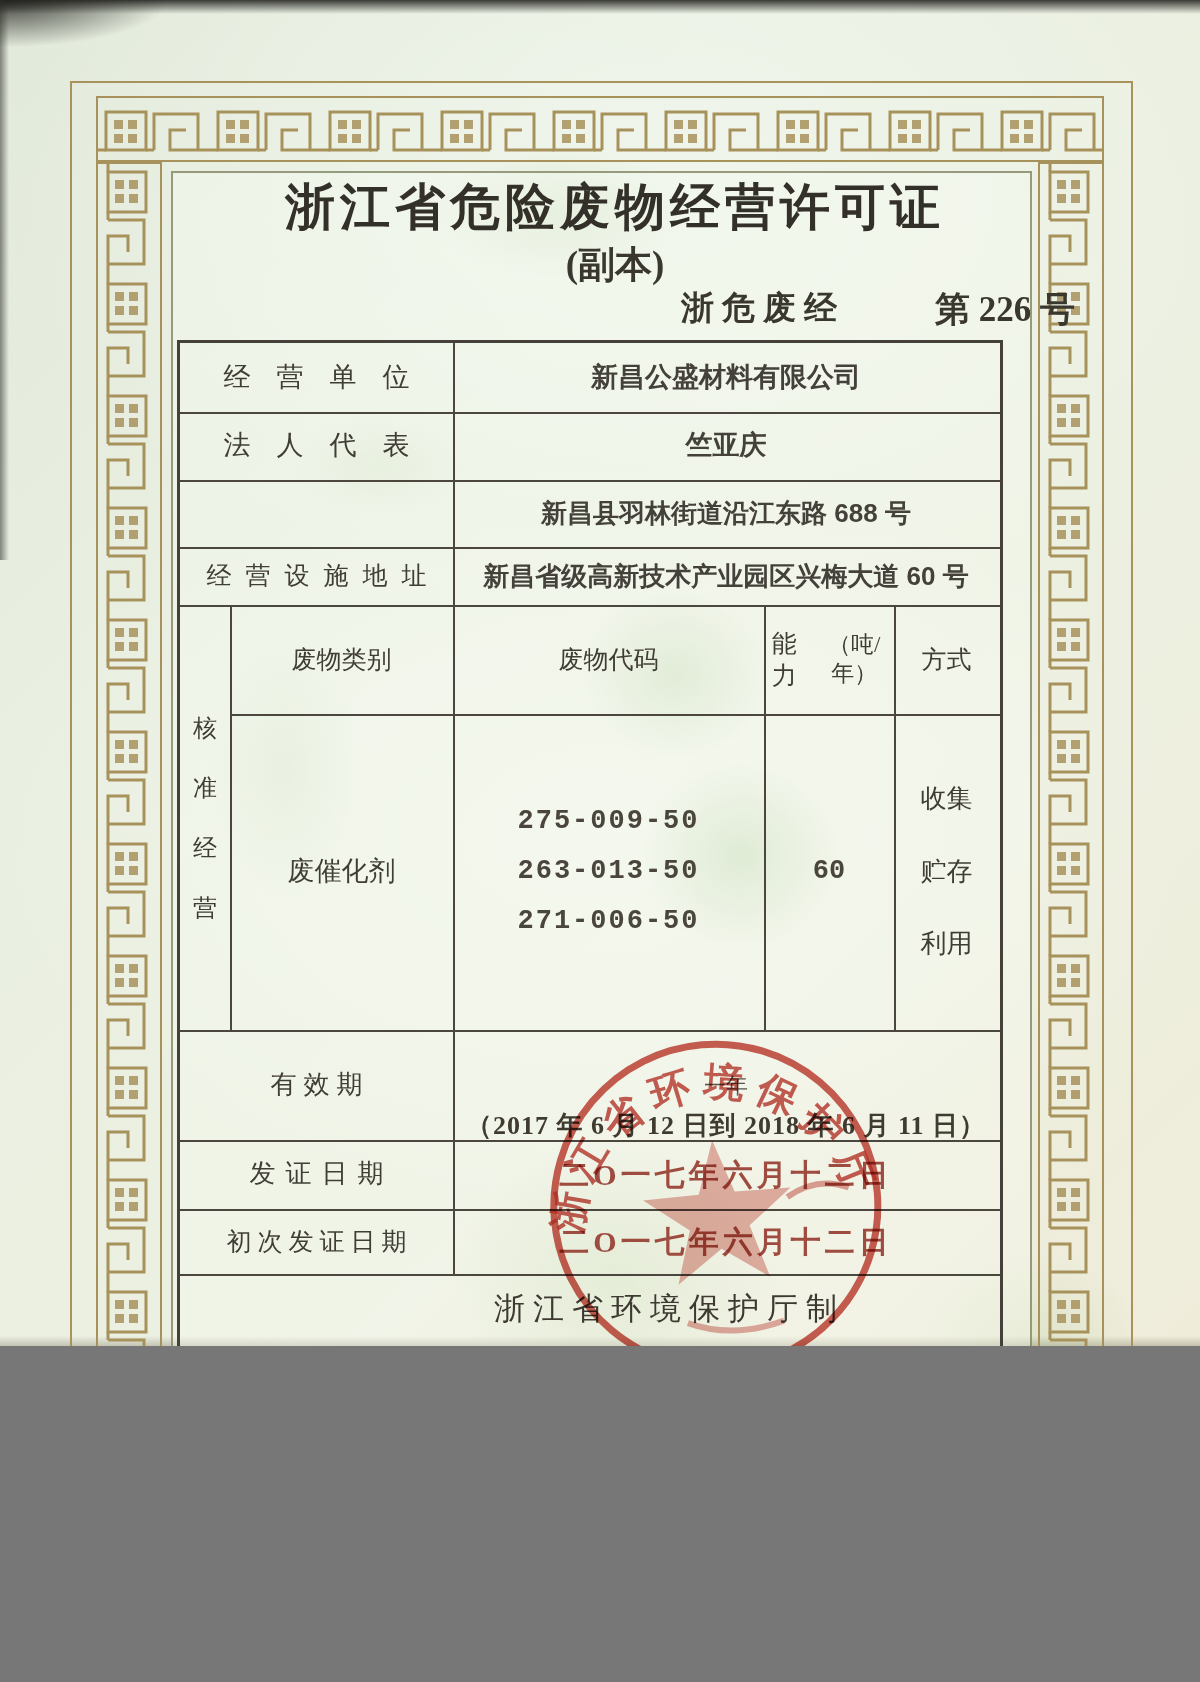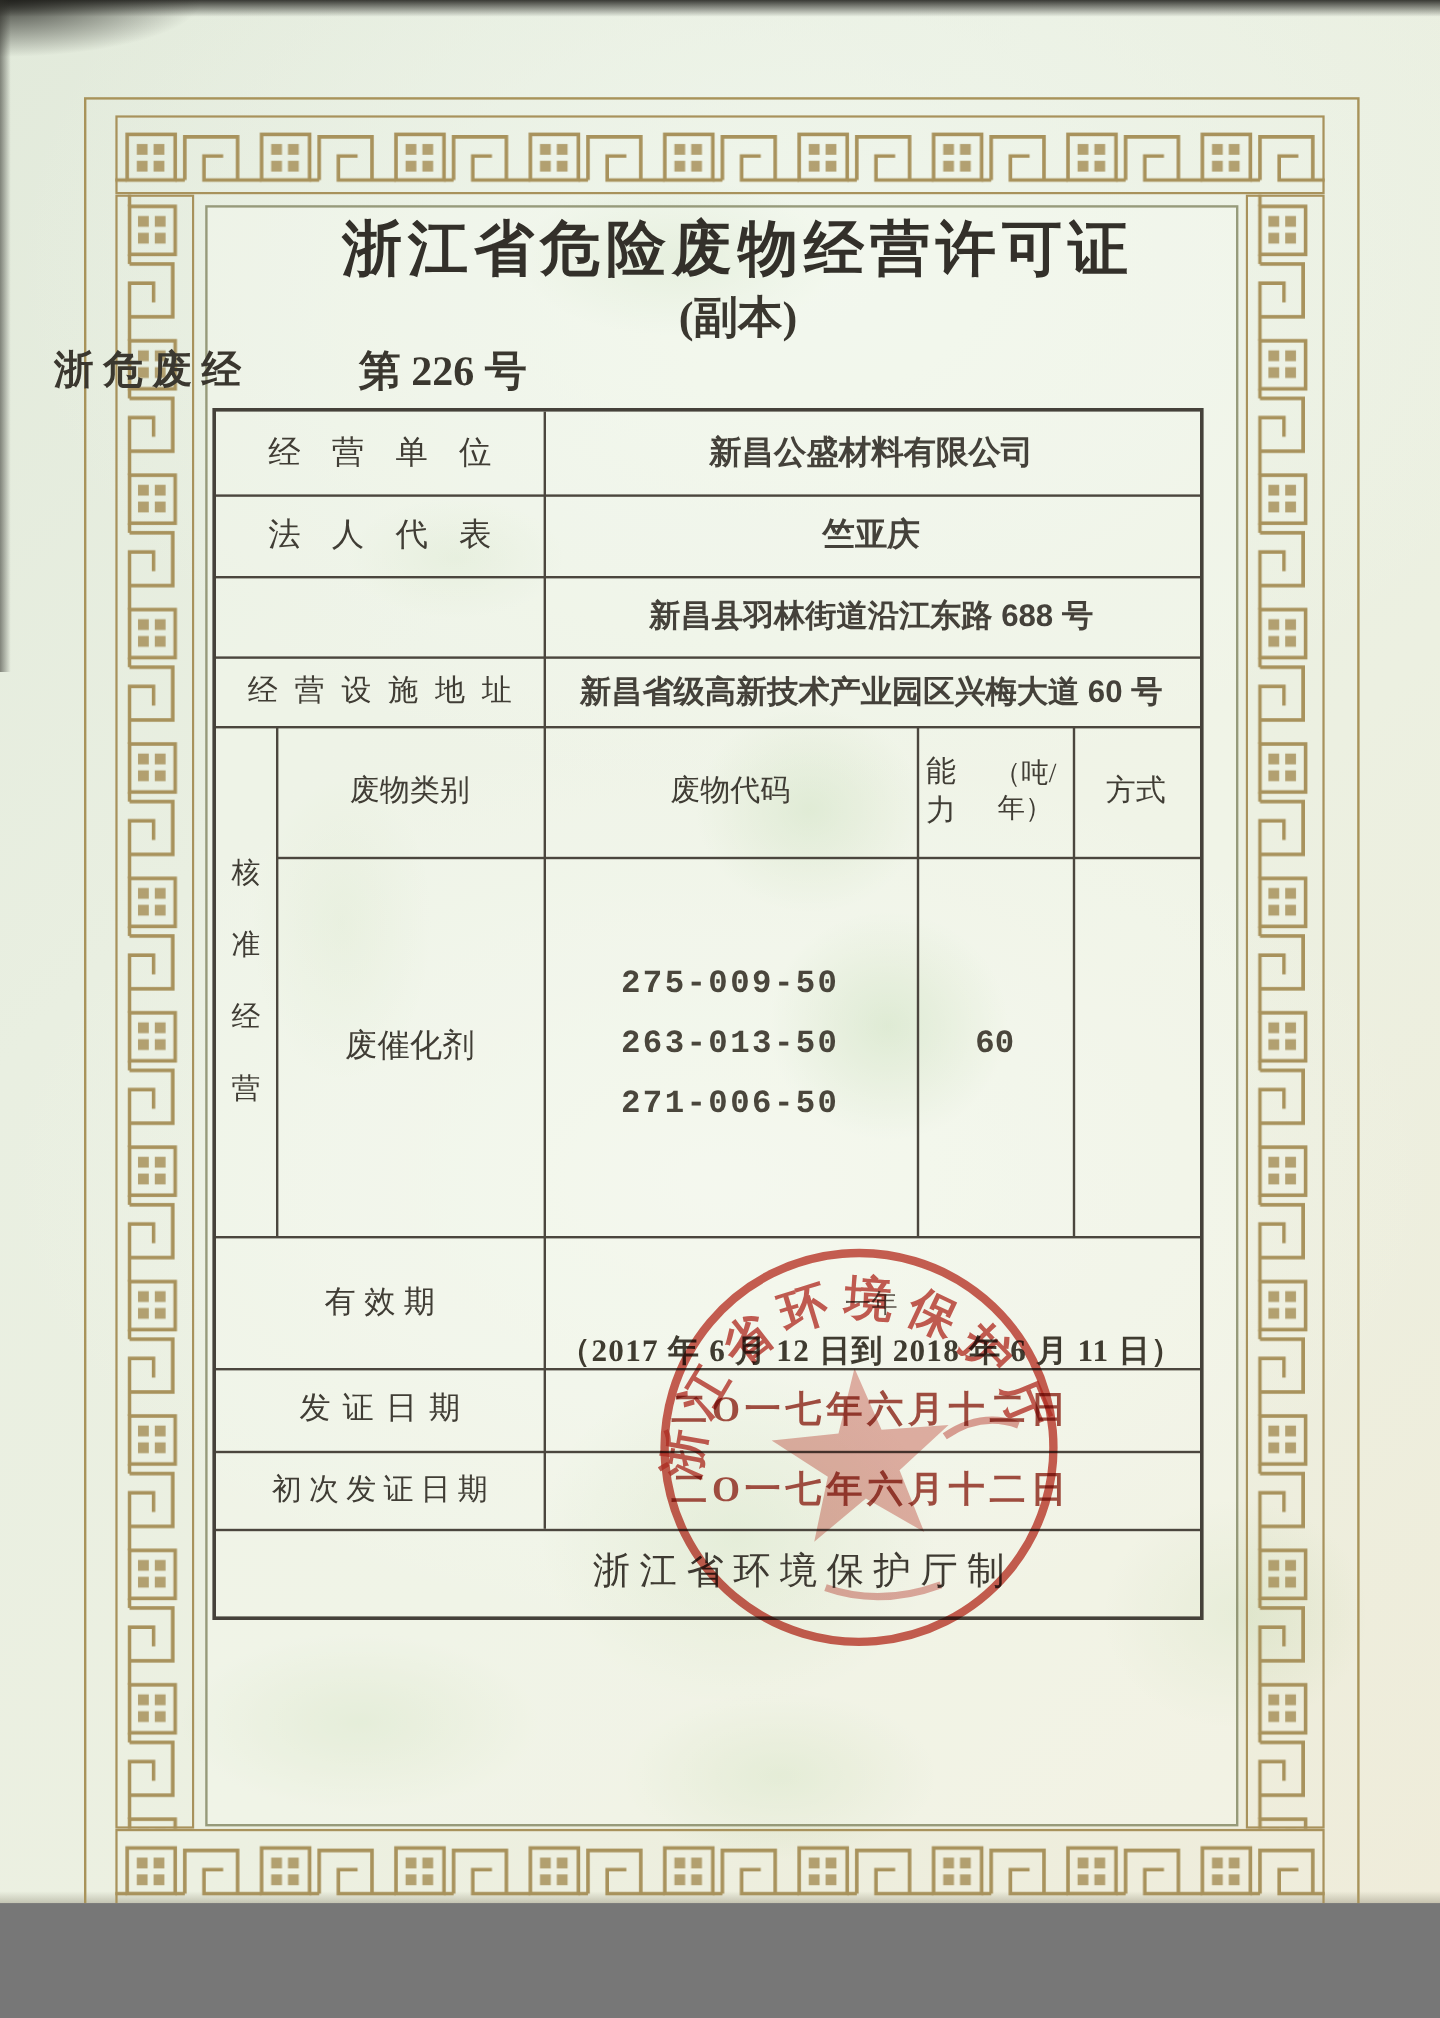--- a/index.html
+++ b/index.html
@@ -1,17 +1,17 @@
 <!DOCTYPE html>
 <html><head>
 <meta charset="utf-8">
 <style>
   html,body{margin:0;padding:0;background:#777;}
   .photo{
-    position:relative;width:1200px;height:1586px;overflow:hidden;
+    position:relative;width:1200px;height:1346px;overflow:hidden;
     font-family:"Liberation Serif", serif;color:#3e3b33;
     background:
       radial-gradient(ellipse 900px 620px at 55% 14%, rgba(240,246,236,.95), rgba(240,246,236,0) 72%),
       radial-gradient(ellipse 800px 500px at 50% 62%, rgba(244,248,240,.7), rgba(244,248,240,0) 75%),
       linear-gradient(135deg,#e2eadb 0%,#e9efe1 32%,#ecf0e1 62%,#efecda 100%);
   }
   
   .edge-top{position:absolute;left:0;top:0;width:100%;height:14px;
     background:linear-gradient(180deg, rgba(38,38,34,.9), rgba(38,38,34,0));}
   .edge-top-left{position:absolute;left:0;top:0;width:170px;height:48px;
@@ -37,21 +37,21 @@
     border:2px solid #a8935a;z-index:3;}
   .inner-line{position:absolute;left:171px;top:171px;width:857px;height:1347px;
     border:2px solid rgba(120,124,86,.75);z-index:3;background:rgba(248,251,244,.35);}
   .band{position:absolute;z-index:3;}
 
   
   .title-block{position:absolute;left:100px;width:1030px;text-align:center;z-index:5;}
   .cert-title{top:174px;font-size:50px;font-weight:bold;letter-spacing:5px;color:#33302a;}
   .cert-subtitle{top:240px;font-size:37px;font-weight:bold;color:#3a372f;}
   .serial-line{position:absolute;left:100px;top:286px;width:1030px;z-index:5;
-    display:flex;justify-content:flex-start;gap:90px;transform:translateX(-55px);
+    display:flex;justify-content:flex-end;gap:90px;transform:translateX(-55px);
     font-size:33px;font-weight:bold;color:#3a372f;}
   .serial-prefix{letter-spacing:8px;}
   .serial-number{font-size:35px;}
 
   
   .table{position:absolute;left:177px;top:340px;width:820px;height:1004px;
     border:3px solid #45413a;z-index:5;}
   .hline,.vline{position:absolute;background:#4b463e;}
   .hline{height:2px;left:0;right:0;}
   .vline{width:2px;}
@@ -235,20 +235,25 @@
     </div>
     <div class="cell lbl" style="left:714px;top:262px;width:105px;height:109px;font-size:25px">方式</div>
 
     <div class="cell lbl" style="left:50px;top:371px;width:223px;height:316px">废催化剂</div>
     <div class="cell codes" style="left:273px;top:371px;width:311px;height:316px">
       <span>275-009-50</span>
       <span>263-013-50</span>
       <span>271-006-50</span>
     </div>
     <div class="cell capacity" style="left:584px;top:371px;width:130px;height:316px">60</div>
+    <div class="cell methods" style="left:714px;top:371px;width:105px;height:316px">
+      <span>收集</span>
+      <span>贮存</span>
+      <span>利用</span>
+    </div>
 
     <div class="cell lbl" style="left:0;top:687px;width:273px;height:110px;font-size:26px">
         <span class="sp3">有效期</span>
       </div>
     <div class="cell validity-val" style="left:273px;top:687px;width:546px;height:110px">
       <span class="duration">一年</span>
       <span class="range">（2017 年 6 月 12 日到 2018 年 6 月 11 日）</span>
     </div>
 
     <div class="cell lbl" style="left:0;top:797px;width:273px;height:69px;font-size:26px">

